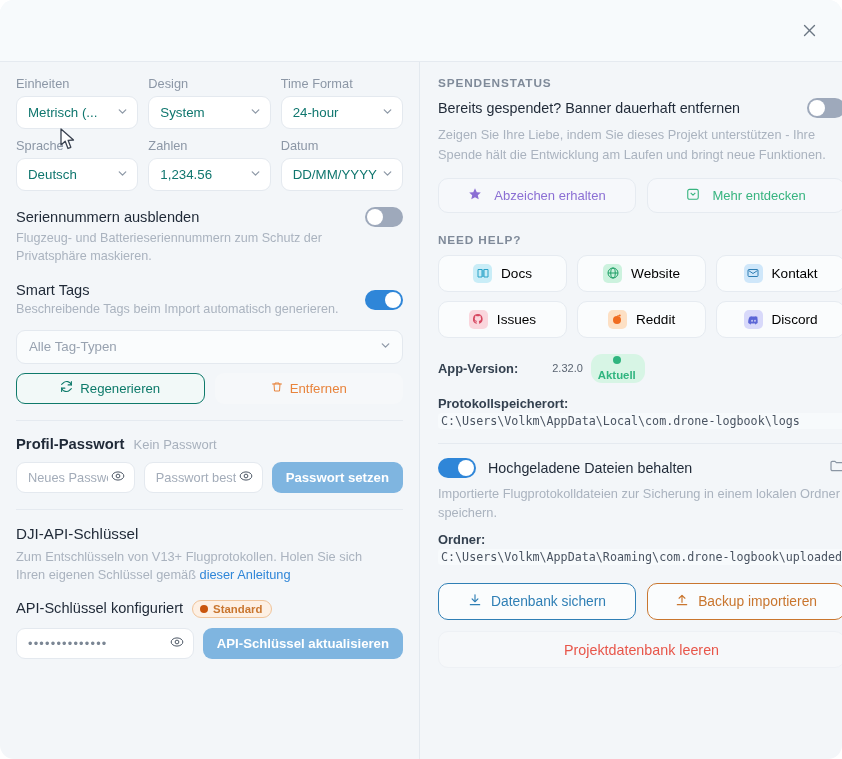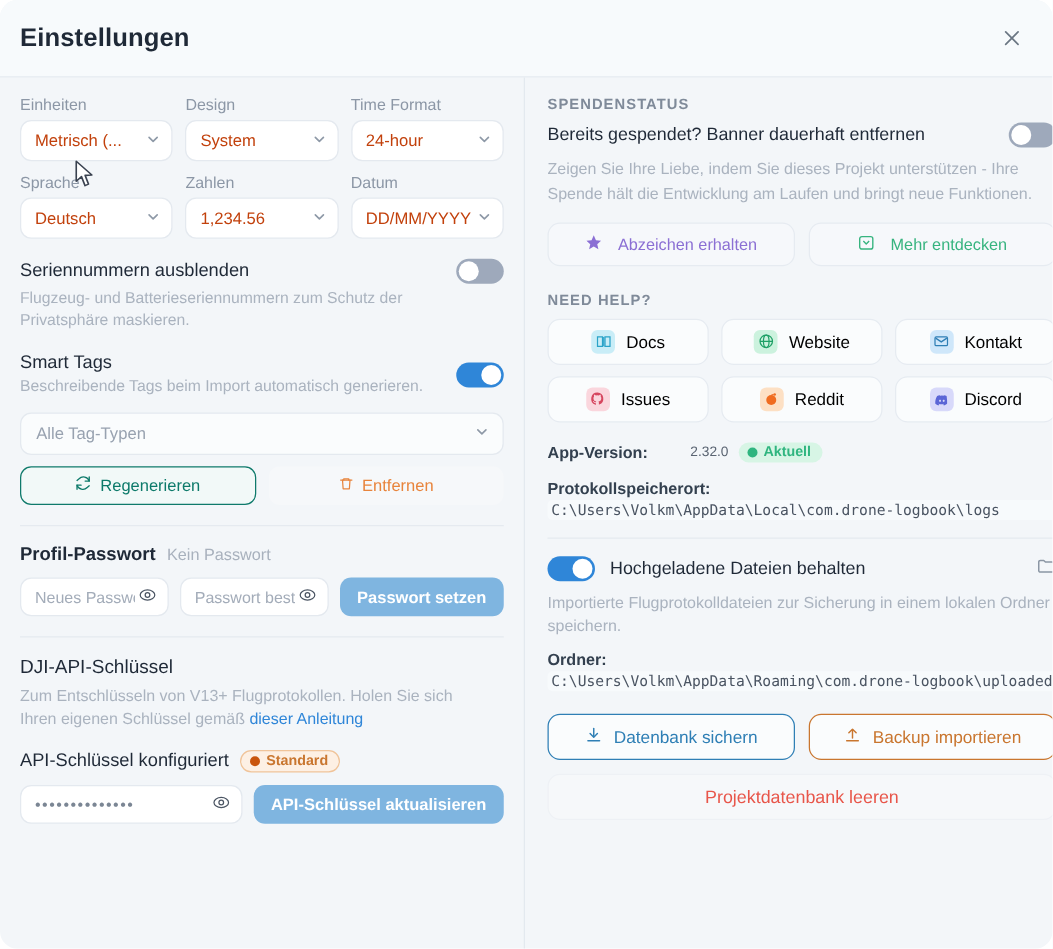--- a/index.html
+++ b/index.html
@@ -46,21 +46,21 @@
   
   .grid3 { display: grid; grid-template-columns: 1fr 1fr 1fr; gap: 9px 10px; }
   .field-label {
     font-size: 12.8px; color: #8c97a6; margin-bottom: 5px;
   }
   .select {
     height: 33px; background: #ffffff;
     border: 1px solid #e4e9ef; border-radius: 9px;
     display: flex; align-items: center;
     padding: 0 8px 0 11px;
-    font-size: 13.3px; color: #c2410c;
+    font-size: 13.3px; color: #0f766e;
     cursor: pointer; white-space: nowrap; overflow: hidden;
   }
   .select .val { flex: 1; overflow: hidden; text-overflow: clip; }
   .chev { color: #8e99a7; flex: none; margin-left: 4px; }
 
   
   .row-head {
     display: flex; align-items: center; justify-content: space-between;
     margin-top: 16px;
   }
@@ -128,21 +128,21 @@
   }
   .link { color: #2f86d8; cursor: pointer; }
   .badge {
     display: inline-flex; align-items: center; gap: 5px;
     border-radius: 11px; padding: 2px 9px 2px 7px;
     font-size: 11.4px; font-weight: bold;
   }
   .badge .dot { width: 8px; height: 8px; border-radius: 50%; flex: none; }
   .badge-std { background: #fdf0e4; border: 1px solid #f0c49a; color: #c9762f; }
   .badge-std .dot { background: #c9550c; }
-  .badge-ok { background: #d7f5e5; color: #2fb57f; }
+  .badge-ok { background: #d7f5e5; color: #2fb57f; flex-direction: column; }
   .badge-ok .dot { background: #2fb57f; }
 
   
   .eyebrow {
     font-size: 11.8px; font-weight: bold; color: #7f8a99;
     letter-spacing: .85px; margin-bottom: 8px;
   }
   .r-title { font-size: 14.3px; color: #1f2937; }
   .r-desc {
     font-size: 12.8px; color: #aab3bf; line-height: 1.55; margin-top: 7px;
@@ -201,21 +201,20 @@
     font-size: 14.3px; color: #e8564a; cursor: pointer;
   }
   .cursor { position: absolute; left: 60px; top: 128px; pointer-events: none; }
 </style>
 </head>
 <body>
 
 <div class="dialog">
 
   <div class="header">
-    <div class="title">Einstellungen</div>
     <button class="close-btn">
       <svg width="17" height="17" viewBox="0 0 24 24" fill="none" stroke="currentColor" stroke-width="1.9" stroke-linecap="round">
         <line x1="5" y1="5" x2="19" y2="19"></line>
           <line x1="19" y1="5" x2="5" y2="19"></line>
       </svg>
     </button>
   </div>
 
   <div class="body">
 

